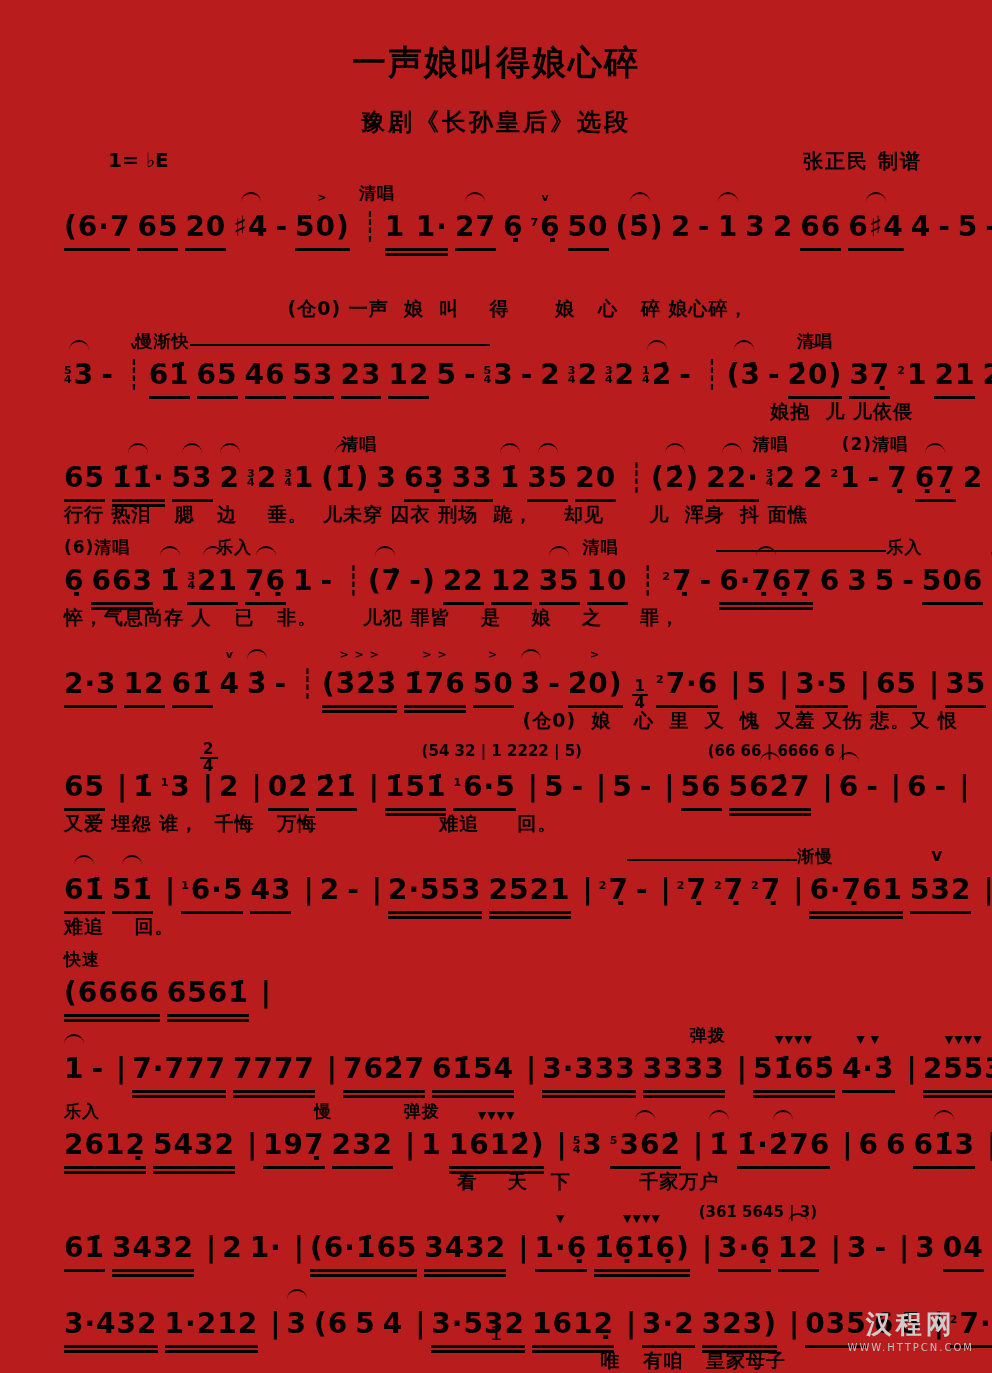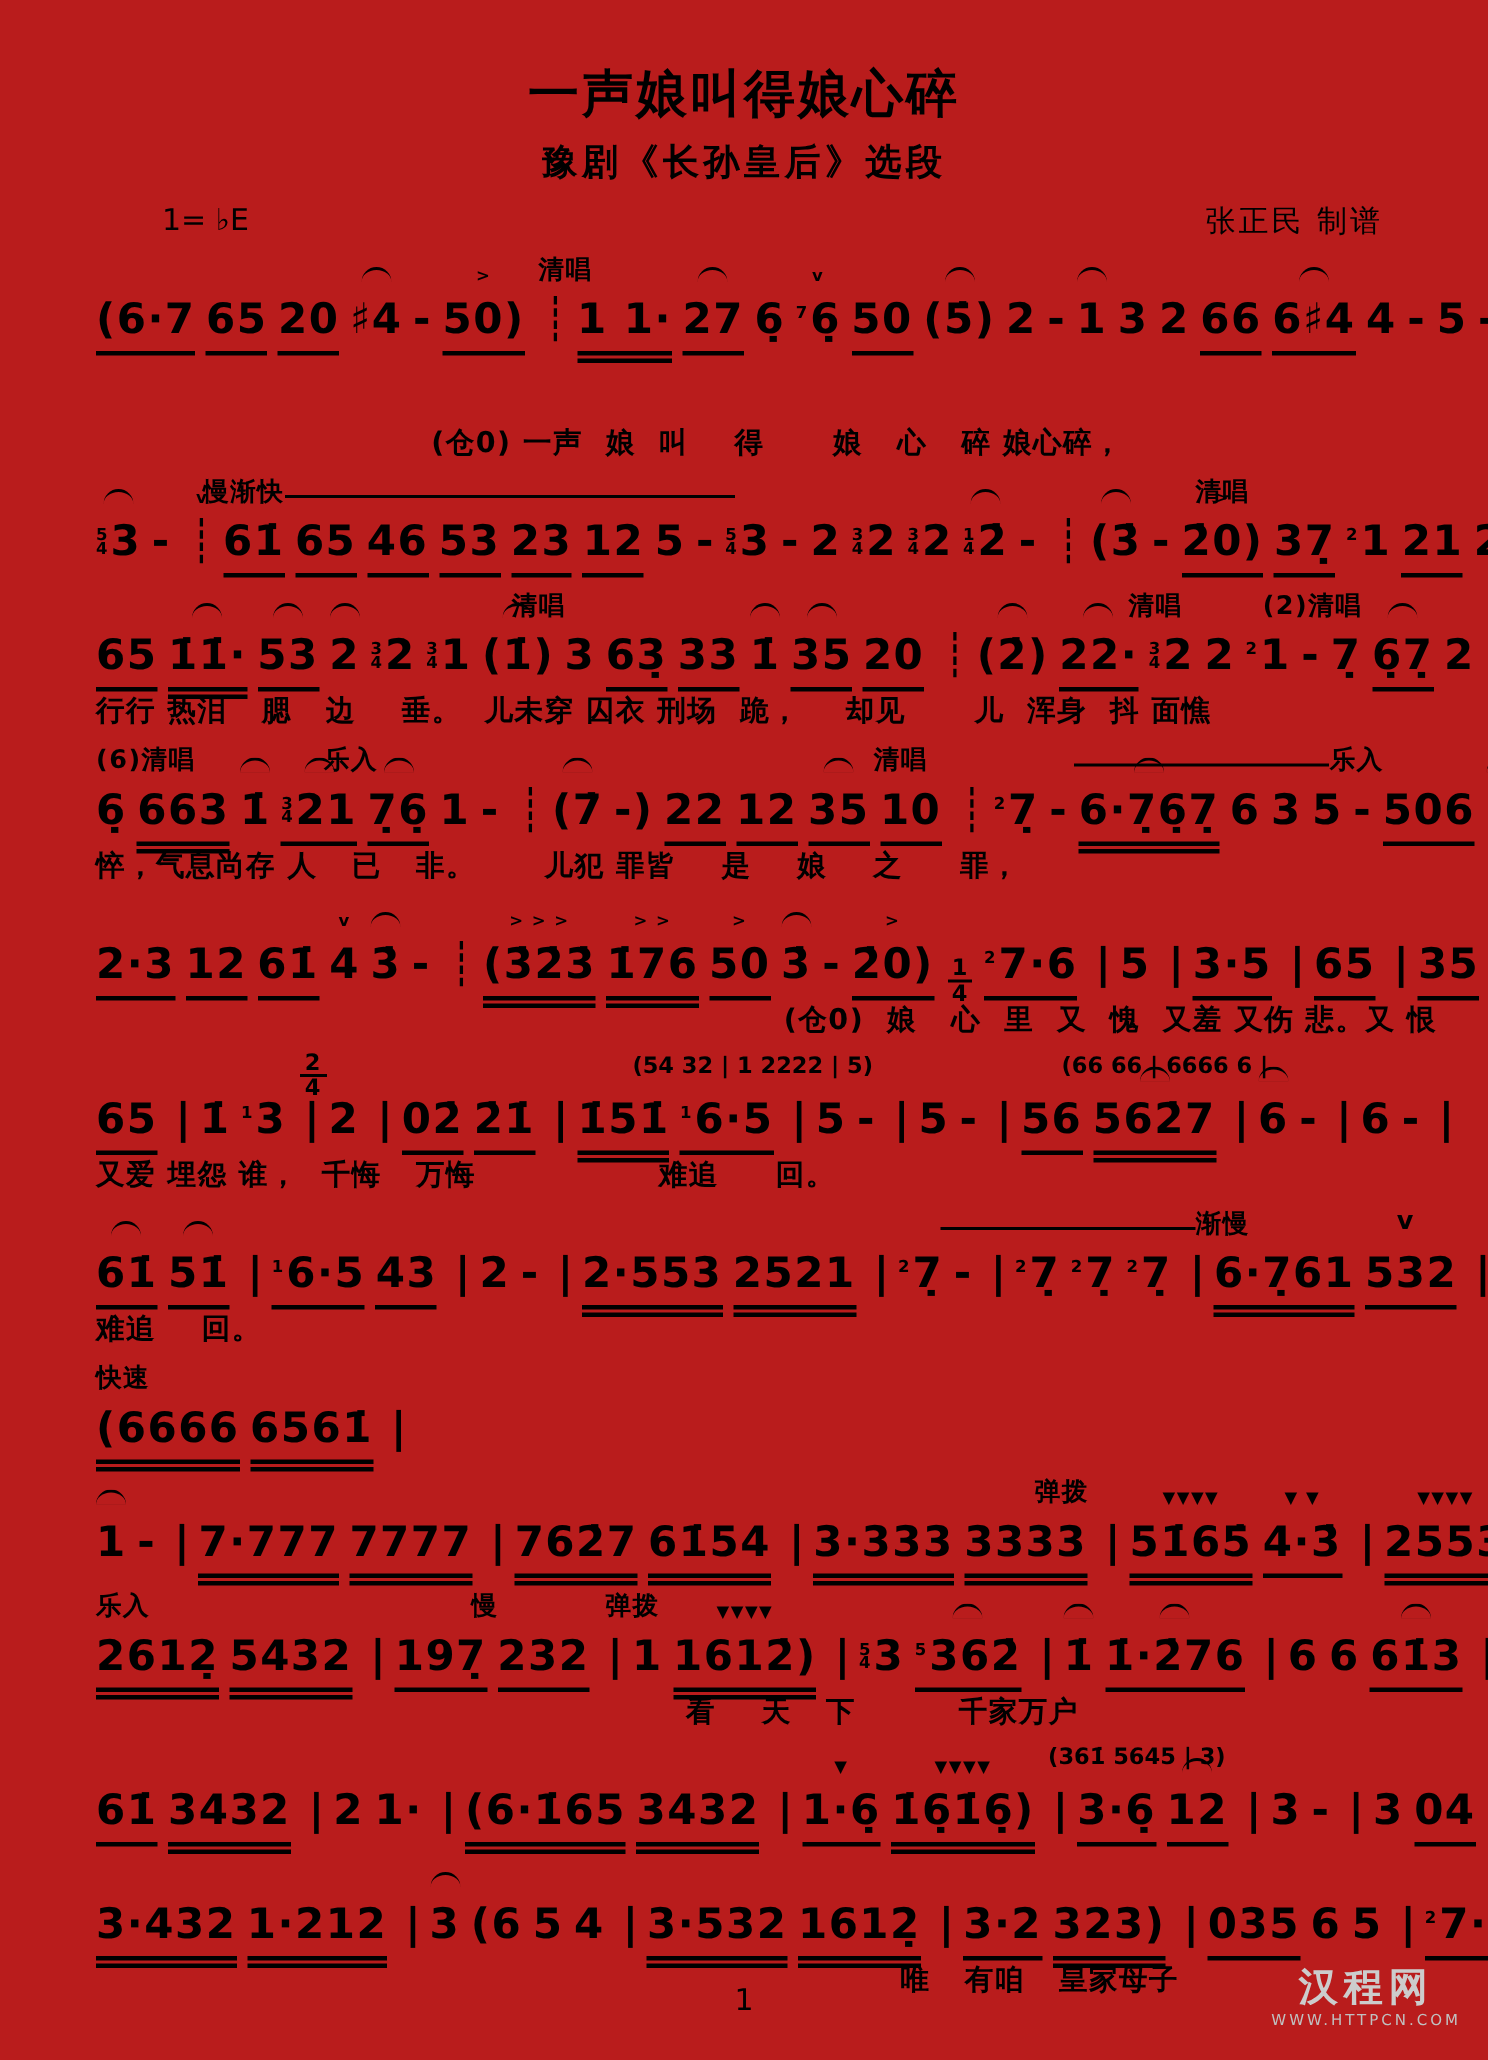--- a/index.html
+++ b/index.html
@@ -1,21 +1,21 @@
 <!DOCTYPE html>
 <html><head>
 <meta charset="utf-8">
 <style>
   html,body{margin:0;padding:0;background:#fff;}
   .page{position:relative;width:992px;height:1373px;background:#b91c1c;color:#000;
         font-family:"DejaVu Sans",sans-serif;overflow:hidden;}
   .header{text-align:center;padding-top:40px;}
   .title{font-size:34px;font-weight:bold;letter-spacing:2px;}
-  .subtitle{font-size:24px;font-weight:bold;margin-top:6px;letter-spacing:3px;}
-  .meta-row{position:relative;height:30px;margin-top:10px;font-weight:normal;}
+  .subtitle{font-size:24px;font-weight:bold;margin-top:20px;letter-spacing:3px;}
+  .meta-row{position:relative;height:30px;margin-top:10px;font-weight:bold;}
   .key-sig{position:absolute;left:108px;top:0;font-size:20px;}
   .credit{position:absolute;right:70px;top:0;font-size:20px;letter-spacing:2px;}
   .systems{padding:4px 34px 0 64px;}
   .system{position:relative;padding-top:25px;margin-bottom:7px;}
   .labels{position:absolute;top:0;left:0;right:0;height:24px;}
   .label{position:absolute;top:0;font-size:17px;font-weight:bold;white-space:nowrap;letter-spacing:1px;}
   .label.cue{font-size:15px;letter-spacing:0;}
   .label.rule::after{content:"";position:absolute;left:100%;top:14px;width:300px;border-top:2px solid #000;}
   .label.rule-left::before{content:"";position:absolute;right:100%;top:14px;width:170px;border-top:2px solid #000;}
   .notation{height:44px;white-space:nowrap;font-weight:bold;font-size:28px;line-height:40px;}
@@ -78,20 +78,21 @@
               <i>4</i>
             </span>2</span><span class="tok"><span class="g">
               <i>3</i>
               <i>4</i>
             </span>2</span><span class="tok"><span class="g">
               <i>1</i>
               <i>4</i>
             </span>2̇<span class="orn arc"></span></span><span class="tok">-</span><span class="tok bar">┊</span><span class="tok">(3̇<span class="orn arc"></span></span><span class="tok">-</span><span class="tok u1">2̇0)<span class="orn">&gt;</span></span><span class="tok u1">37̣</span><span class="tok"><span class="g">
               <i>2</i>
             </span>1</span><span class="tok u1">21</span><span class="tok">2</span></div>
+      <div class="lyrics" style="padding-left: 79%;">娘抱  儿 儿依偎</div>
     </div>
 
     <div class="system">
       <div class="labels">
           <span class="label" style="left: 31%;">清唱</span>
           <span class="label" style="left: 77%;">清唱</span>
           <span class="label" style="left: 87%;">(2)清唱</span>
         </div>
       <div class="notation"><span class="tok u1">65</span><span class="tok u2">1̇1̇·<span class="orn arc"></span></span><span class="tok u1">53<span class="orn arc"></span></span><span class="tok">2<span class="orn arc"></span></span><span class="tok"><span class="g">
               <i>3</i>

